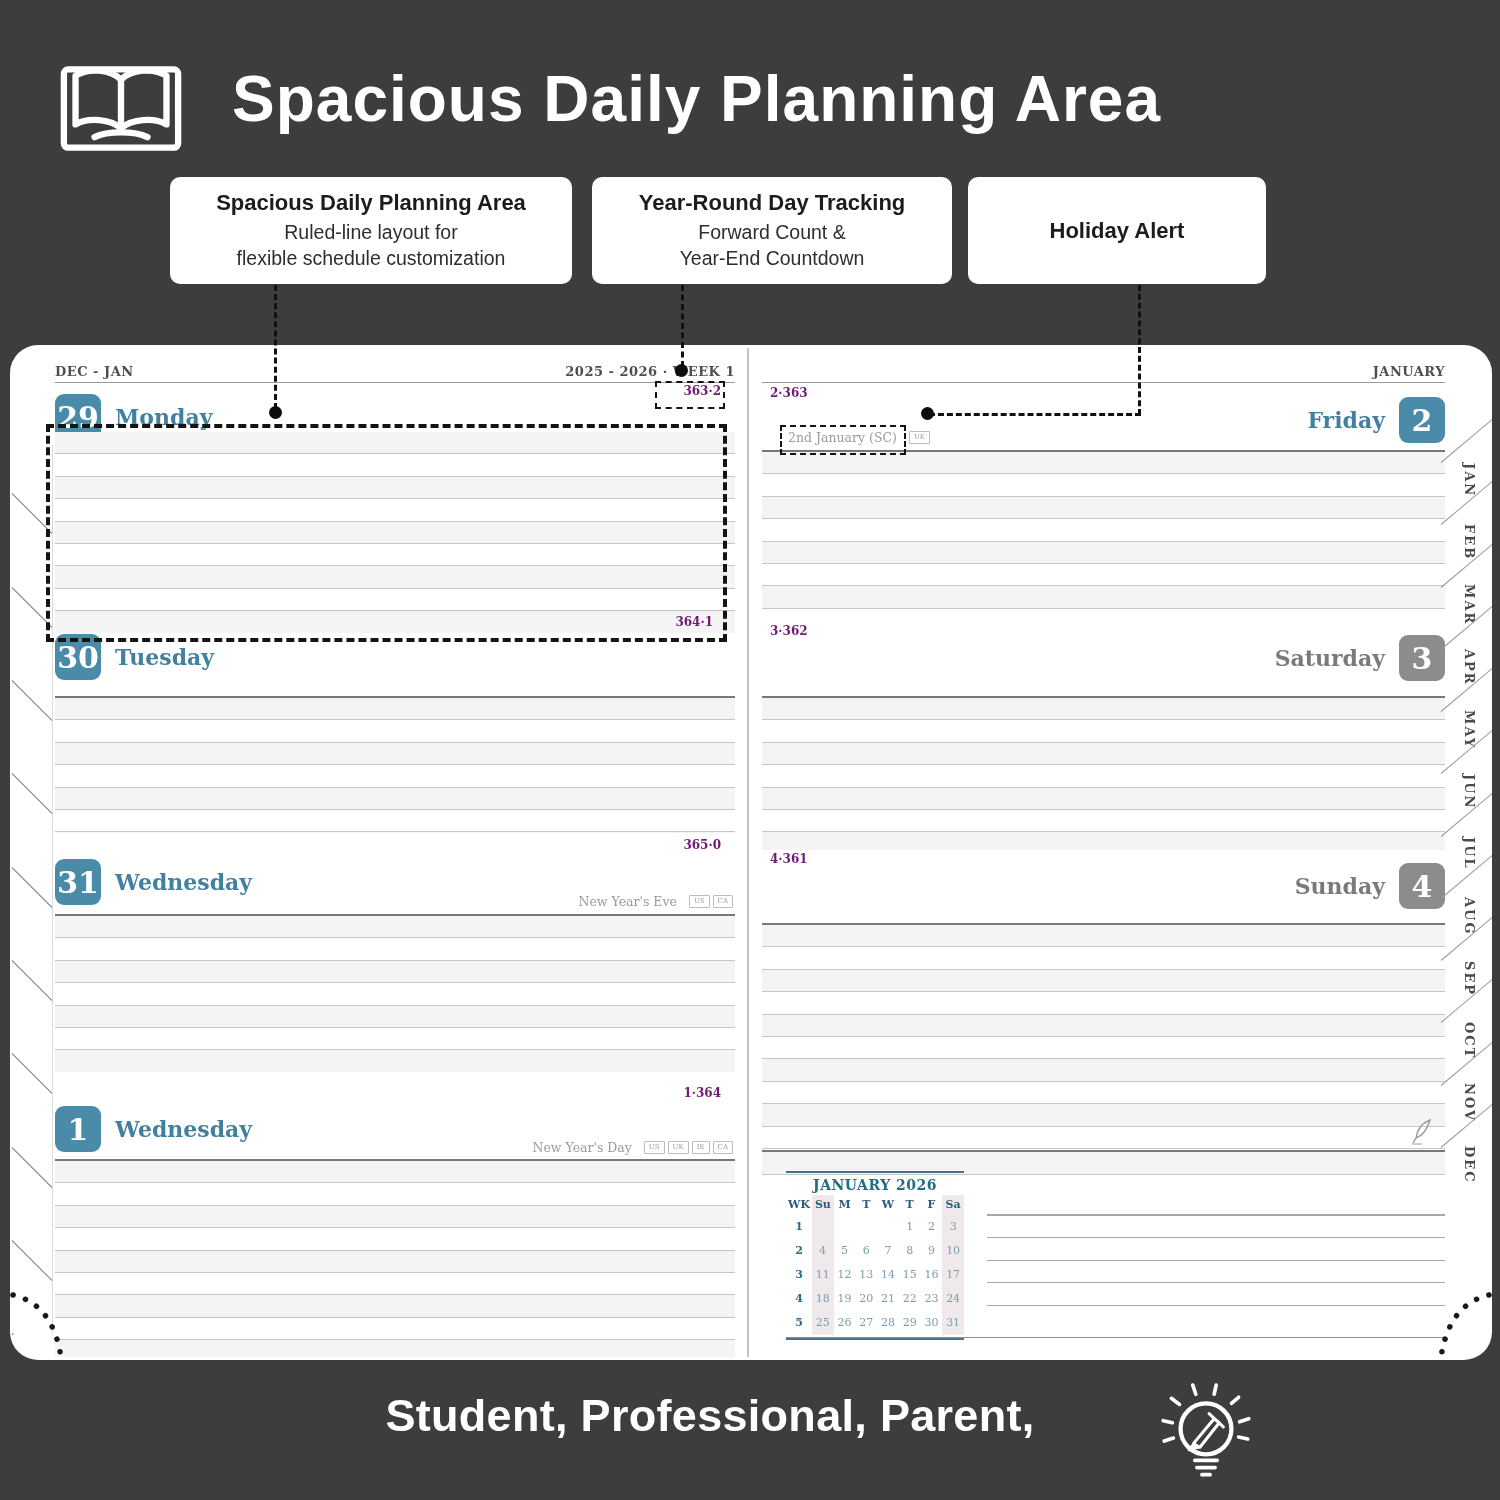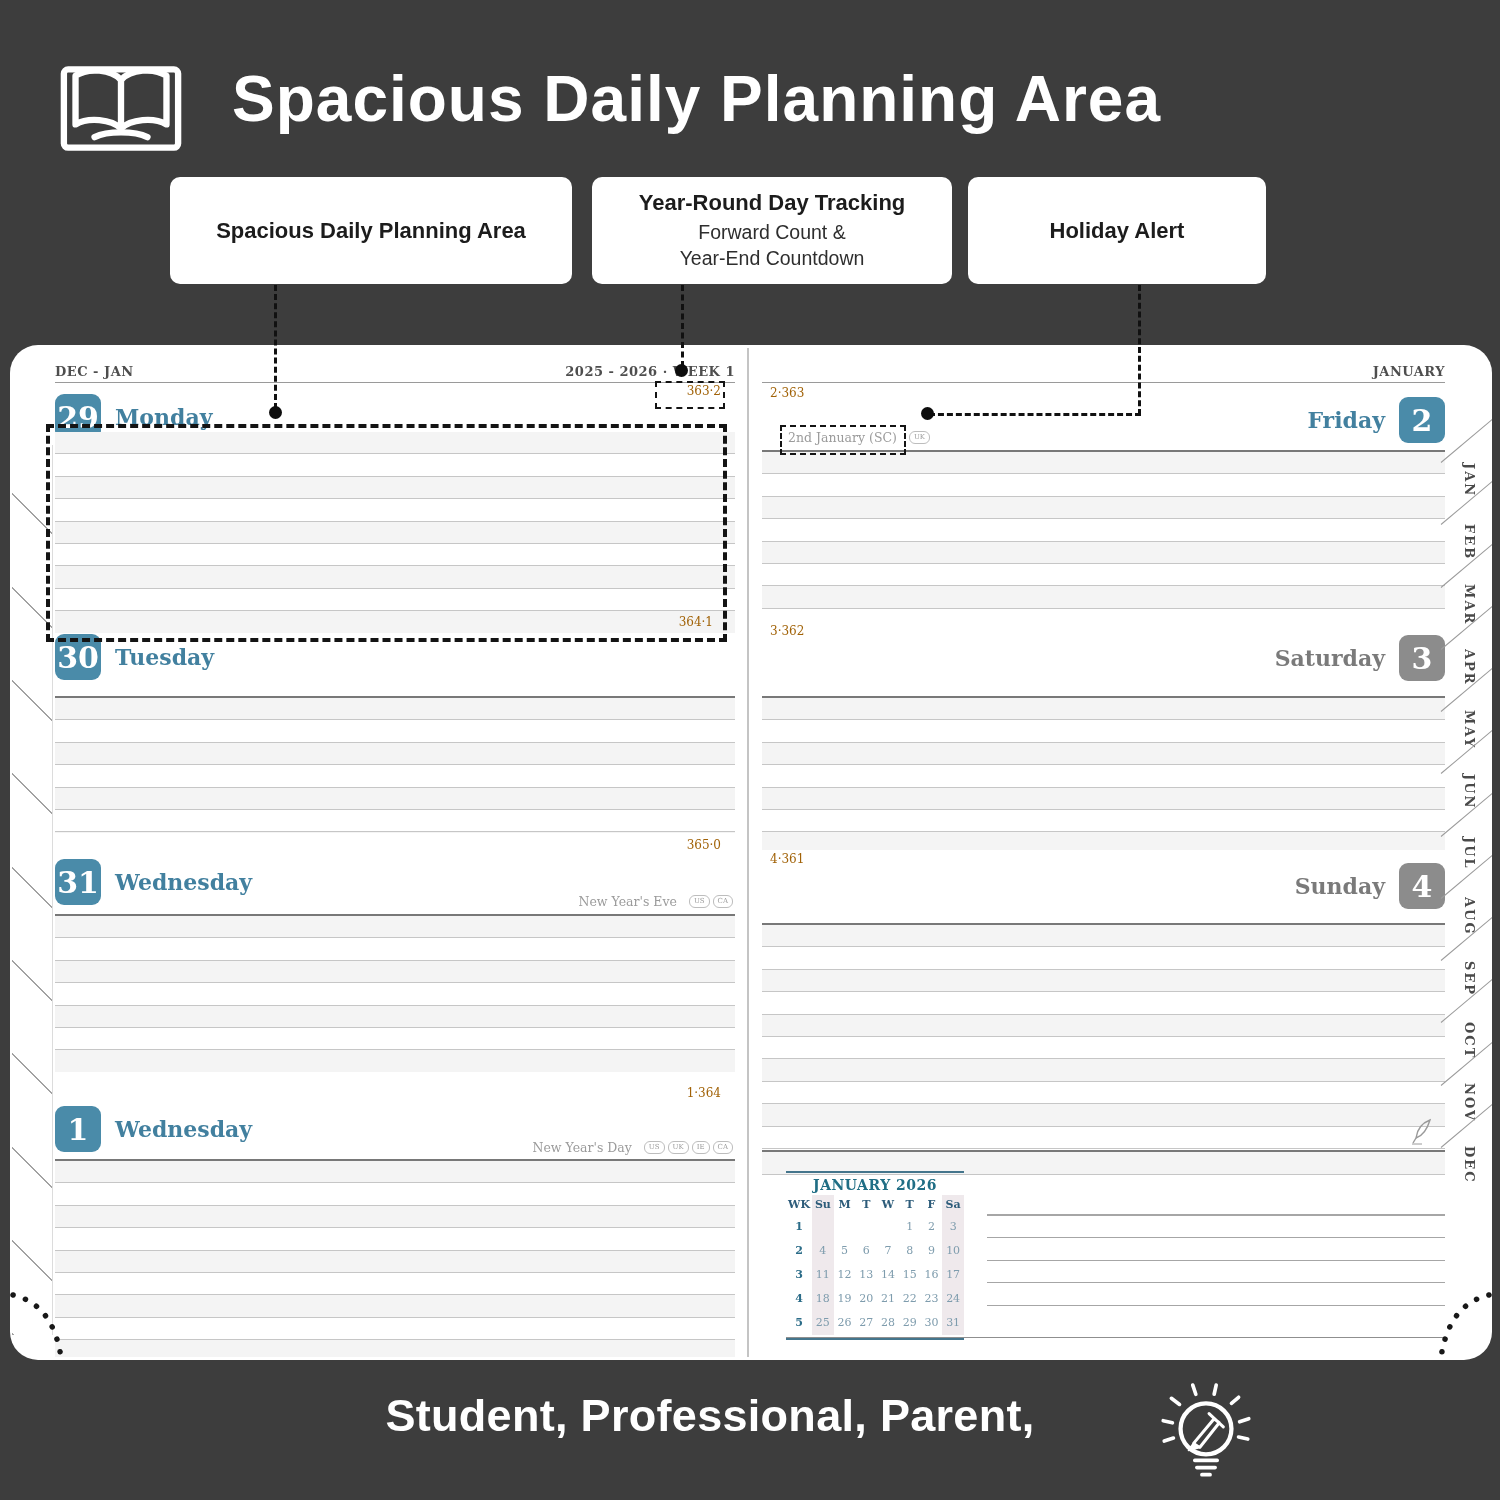--- a/index.html
+++ b/index.html
@@ -46,37 +46,37 @@
     border-right:1px solid #dcdcdc;}
 
   .col{position:absolute;top:0;height:100%;}
   #colL{left:45px;width:680px;}
   #colR{left:752px;width:683px;}
 
   .page-head{position:absolute;left:0;right:0;top:8px;height:30px;border-bottom:1.5px solid #9a9a9a;
     display:flex;justify-content:space-between;align-items:flex-end;
     font-family:"DejaVu Serif",serif;font-weight:700;font-size:13px;color:#4e4e4e;letter-spacing:.5px;padding-bottom:3px;box-sizing:border-box;}
 
-  .counter{position:absolute;font-family:"DejaVu Serif",serif;font-size:12px;color:#a16207;}
+  .counter{position:absolute;font-family:"DejaVu Serif",serif;font-size:12px;color:#701a75;font-weight:bold;}
   .counter.r{right:14px;text-align:right;}
   .counter.l{left:8px;}
 
   .dhead{position:absolute;display:flex;align-items:center;gap:14px;}
   .dhead.rt{right:0;}
   .dnum{width:46px;height:46px;border-radius:9px;background:#4a8ba9;color:#fff;
     font-family:"DejaVu Serif",serif;font-weight:700;font-size:30px;
     display:flex;align-items:center;justify-content:center;}
   .dname{font-family:"DejaVu Serif",serif;font-weight:700;font-size:22px;color:#42809f;}
   .gray .dnum{background:#8c8c8c;}
   .gray .dname{color:#7a7a7a;}
 
   .holiday{position:absolute;font-family:"DejaVu Serif",serif;font-size:12.5px;color:#9b9b9b;
     display:flex;align-items:center;gap:12px;}
   .holiday.r{right:2px;}
-  .chip{border:1px solid #bdbdbd;border-radius:6px;font-size:7px;color:#9b9b9b;
+  .chip{border:1px solid #bdbdbd;border-radius:1px;font-size:7px;color:#9b9b9b;
     padding:2px 4px;line-height:1;background:#fff;font-family:"DejaVu Serif",serif;}
 
   .block-rule{position:absolute;left:0;right:0;height:0;border-top:2px solid #787878;}
   .lines{position:absolute;left:0;right:0;
     background-image:
       repeating-linear-gradient(to bottom,transparent 0,transparent 21.4px,#c6c6c6 21.4px,#c6c6c6 22.4px),
       repeating-linear-gradient(to bottom,#f4f4f4 0,#f4f4f4 22.4px,#ffffff 22.4px,#ffffff 44.8px);}
   .side-lines{position:absolute;background-image:repeating-linear-gradient(to bottom,transparent 0,transparent 21.4px,#a6a6a6 21.4px,#a6a6a6 22.6px);}
 
   
@@ -122,20 +122,22 @@
       <path d="M65,34 C74,24 96,22 108,30 L108,76 C96,69 74,71 65,80"></path>
       <path d="M65,34 L65,80"></path>
       <path d="M40,88 C52,82 78,82 90,88"></path>
     </svg>
   </span>
   <h1>Spacious Daily Planning Area</h1>
 </div>
 
 <div class="callout" id="callout1">
   <div class="ct">Spacious Daily Planning Area</div>
+  <div class="cb">Ruled-line layout for
+flexible schedule customization</div>
 </div>
 <div class="callout" id="callout2">
   <div class="ct">Year-Round Day Tracking</div>
   <div class="cb">Forward Count &amp;
 Year-End Countdown</div>
 </div>
 <div class="callout" id="callout3">
   <div class="ct">Holiday Alert</div>
 </div>
 

